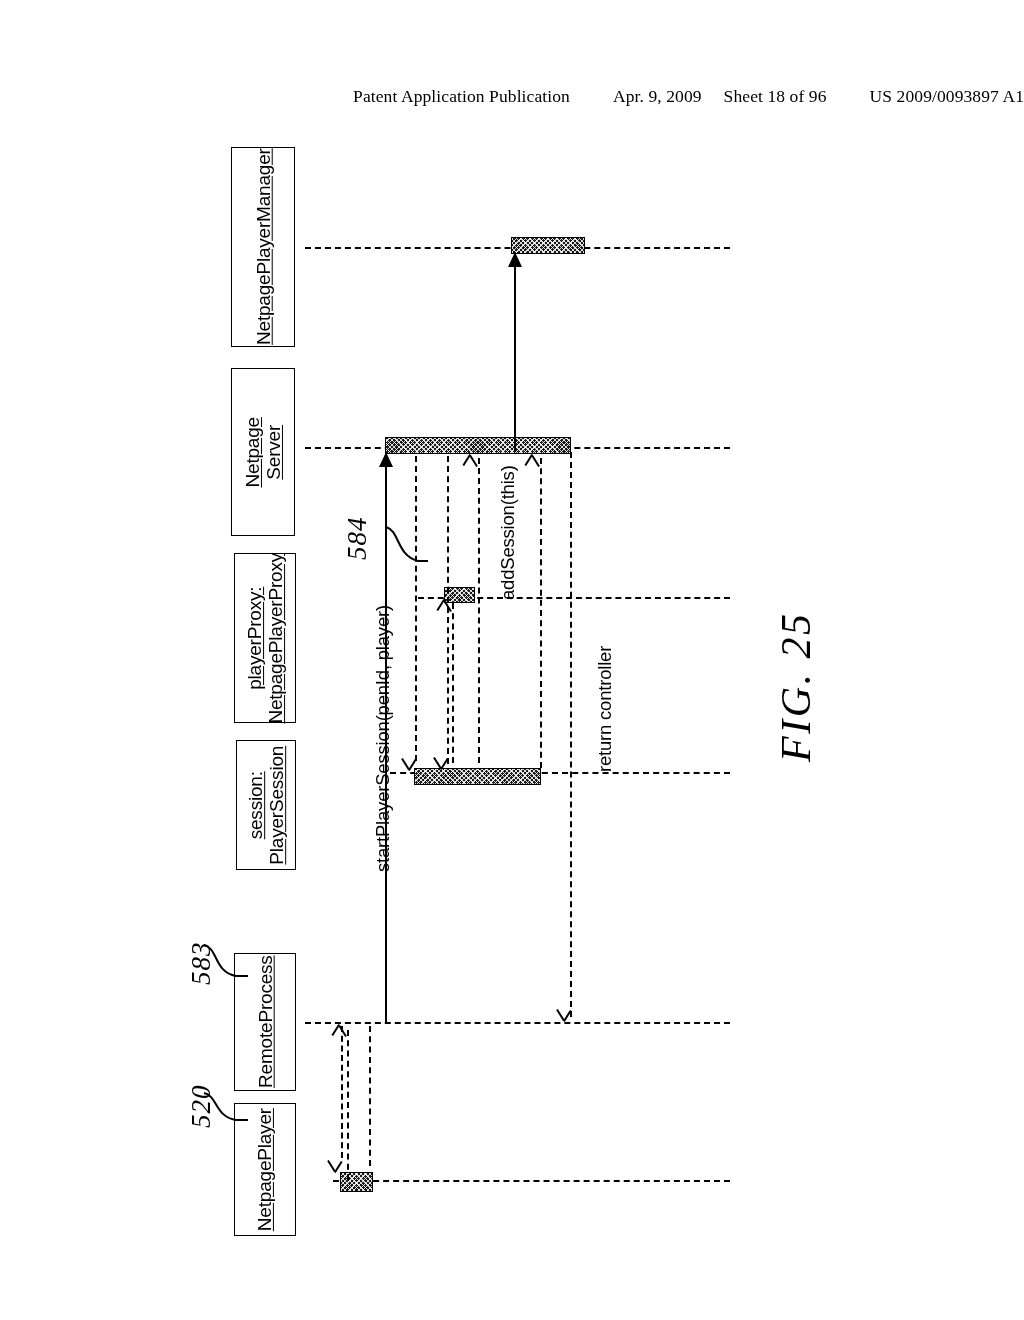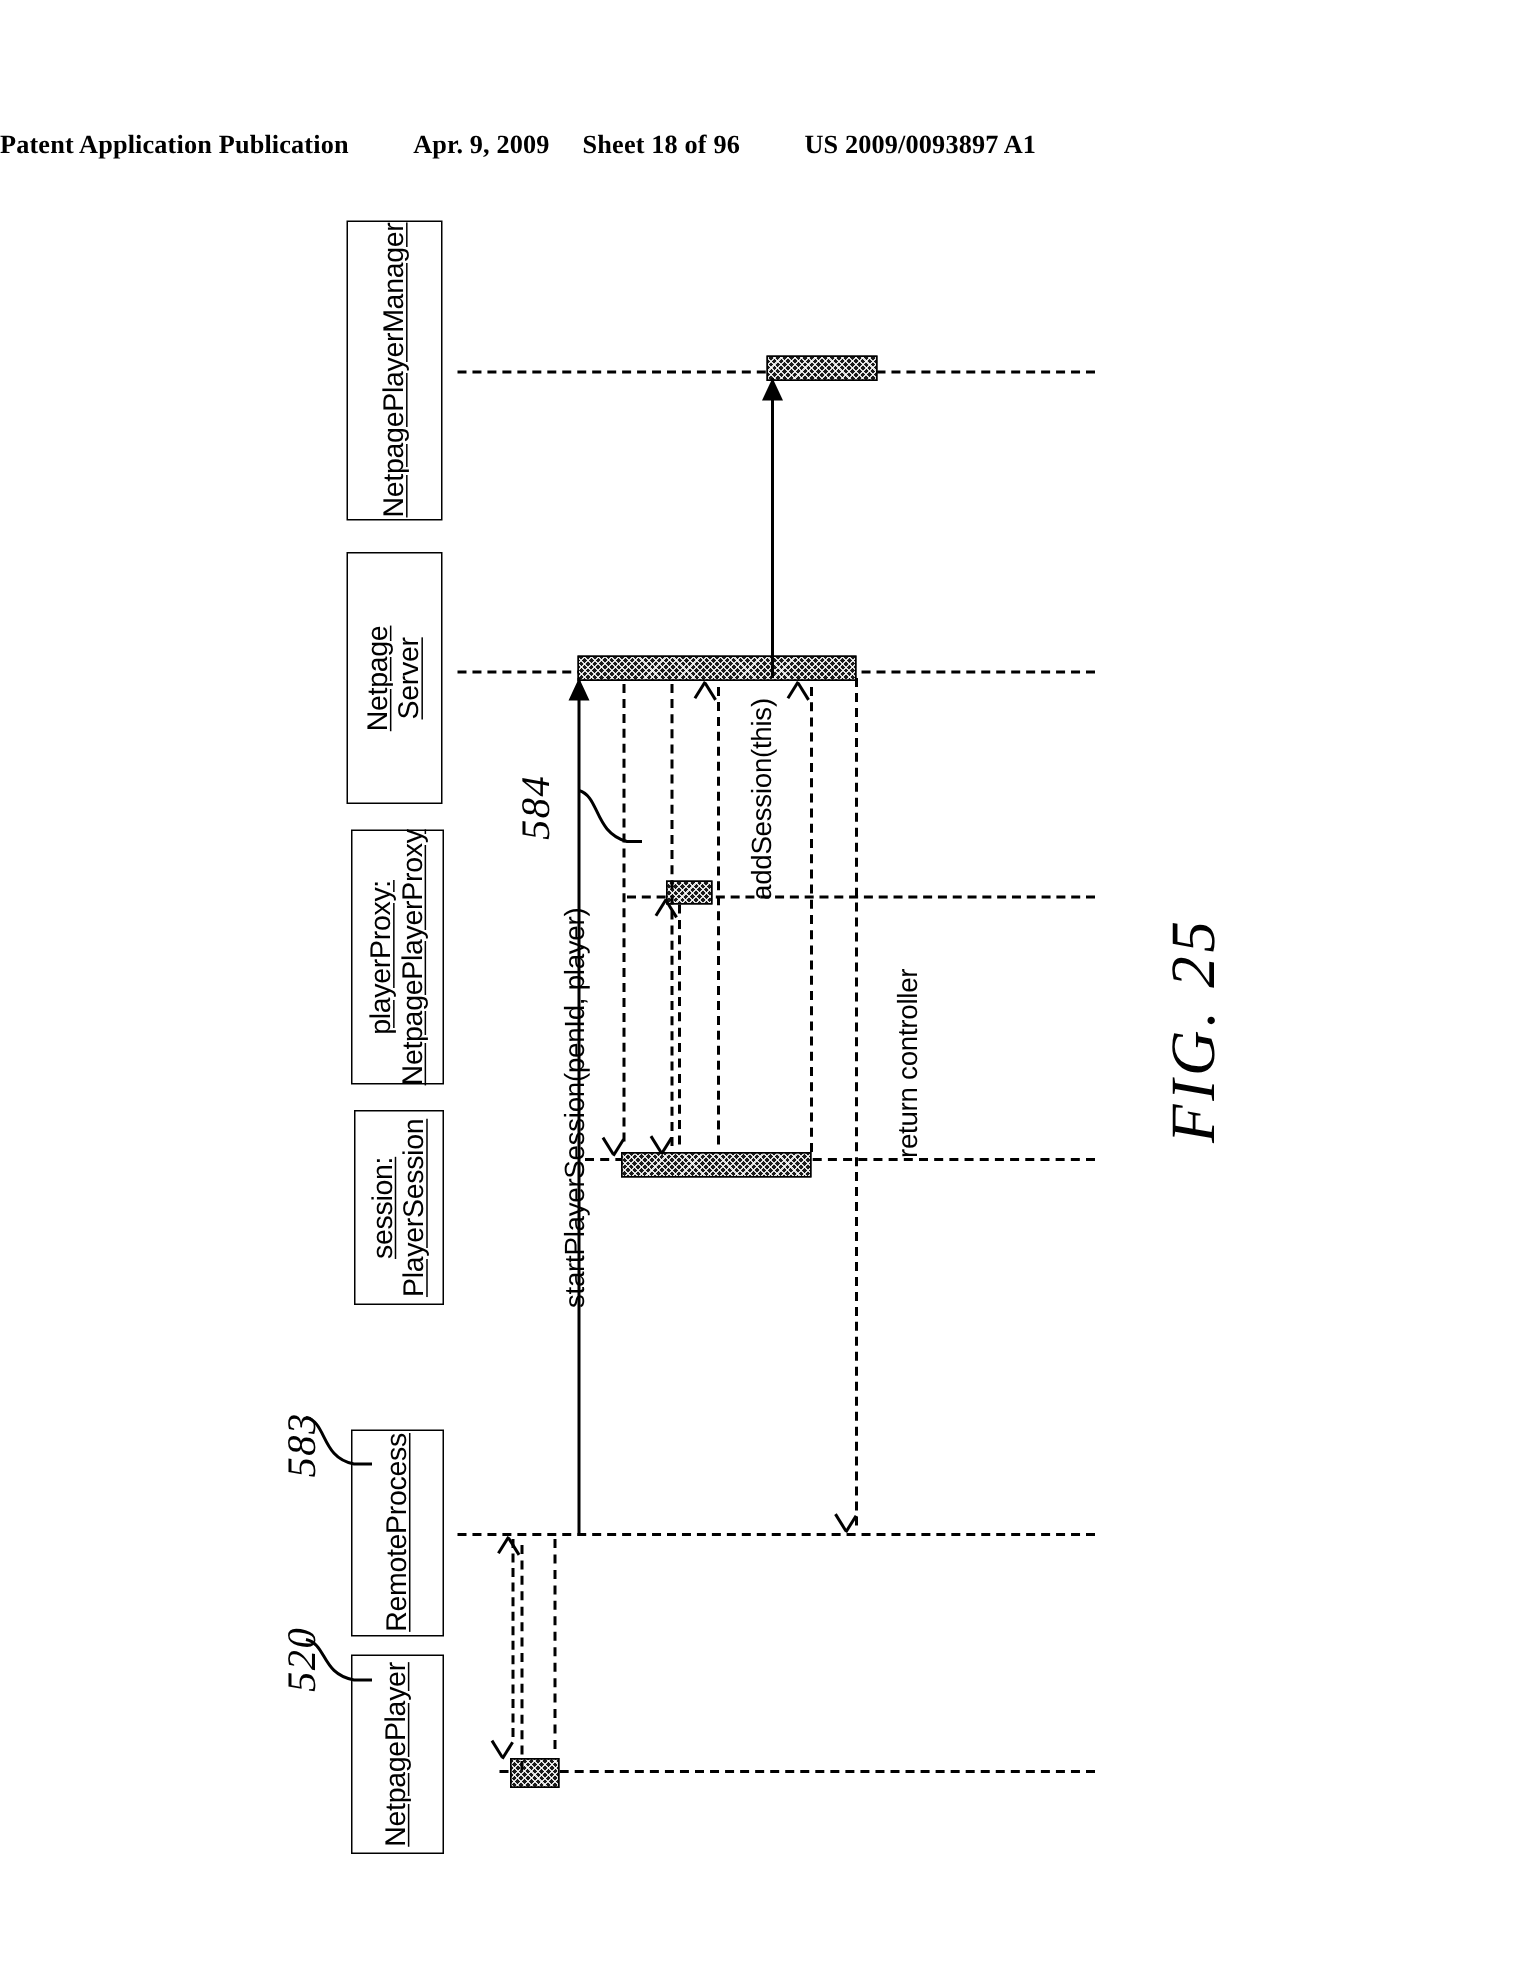--- a/index.html
+++ b/index.html
@@ -15,23 +15,23 @@
     position: relative;
     overflow: hidden;
   }
 
   
   #pub-header {
     position: absolute;
     top: 86px;
     left: 0;
     width: 1024px;
-    text-align: left;
+    text-align: right;
     font-family: "Liberation Serif", serif;
-    font-weight: bold;
+    font-weight: normal;
     font-size: 17.5px;
     letter-spacing: 0.1px;
     white-space: nowrap;
   }
   #pub-header .seg { display: inline-block; }
   #pub-header .gap-lg { display: inline-block; width: 34px; }
   #pub-header .gap-sm { display: inline-block; width: 13px; }
 
   
   #diagram {

